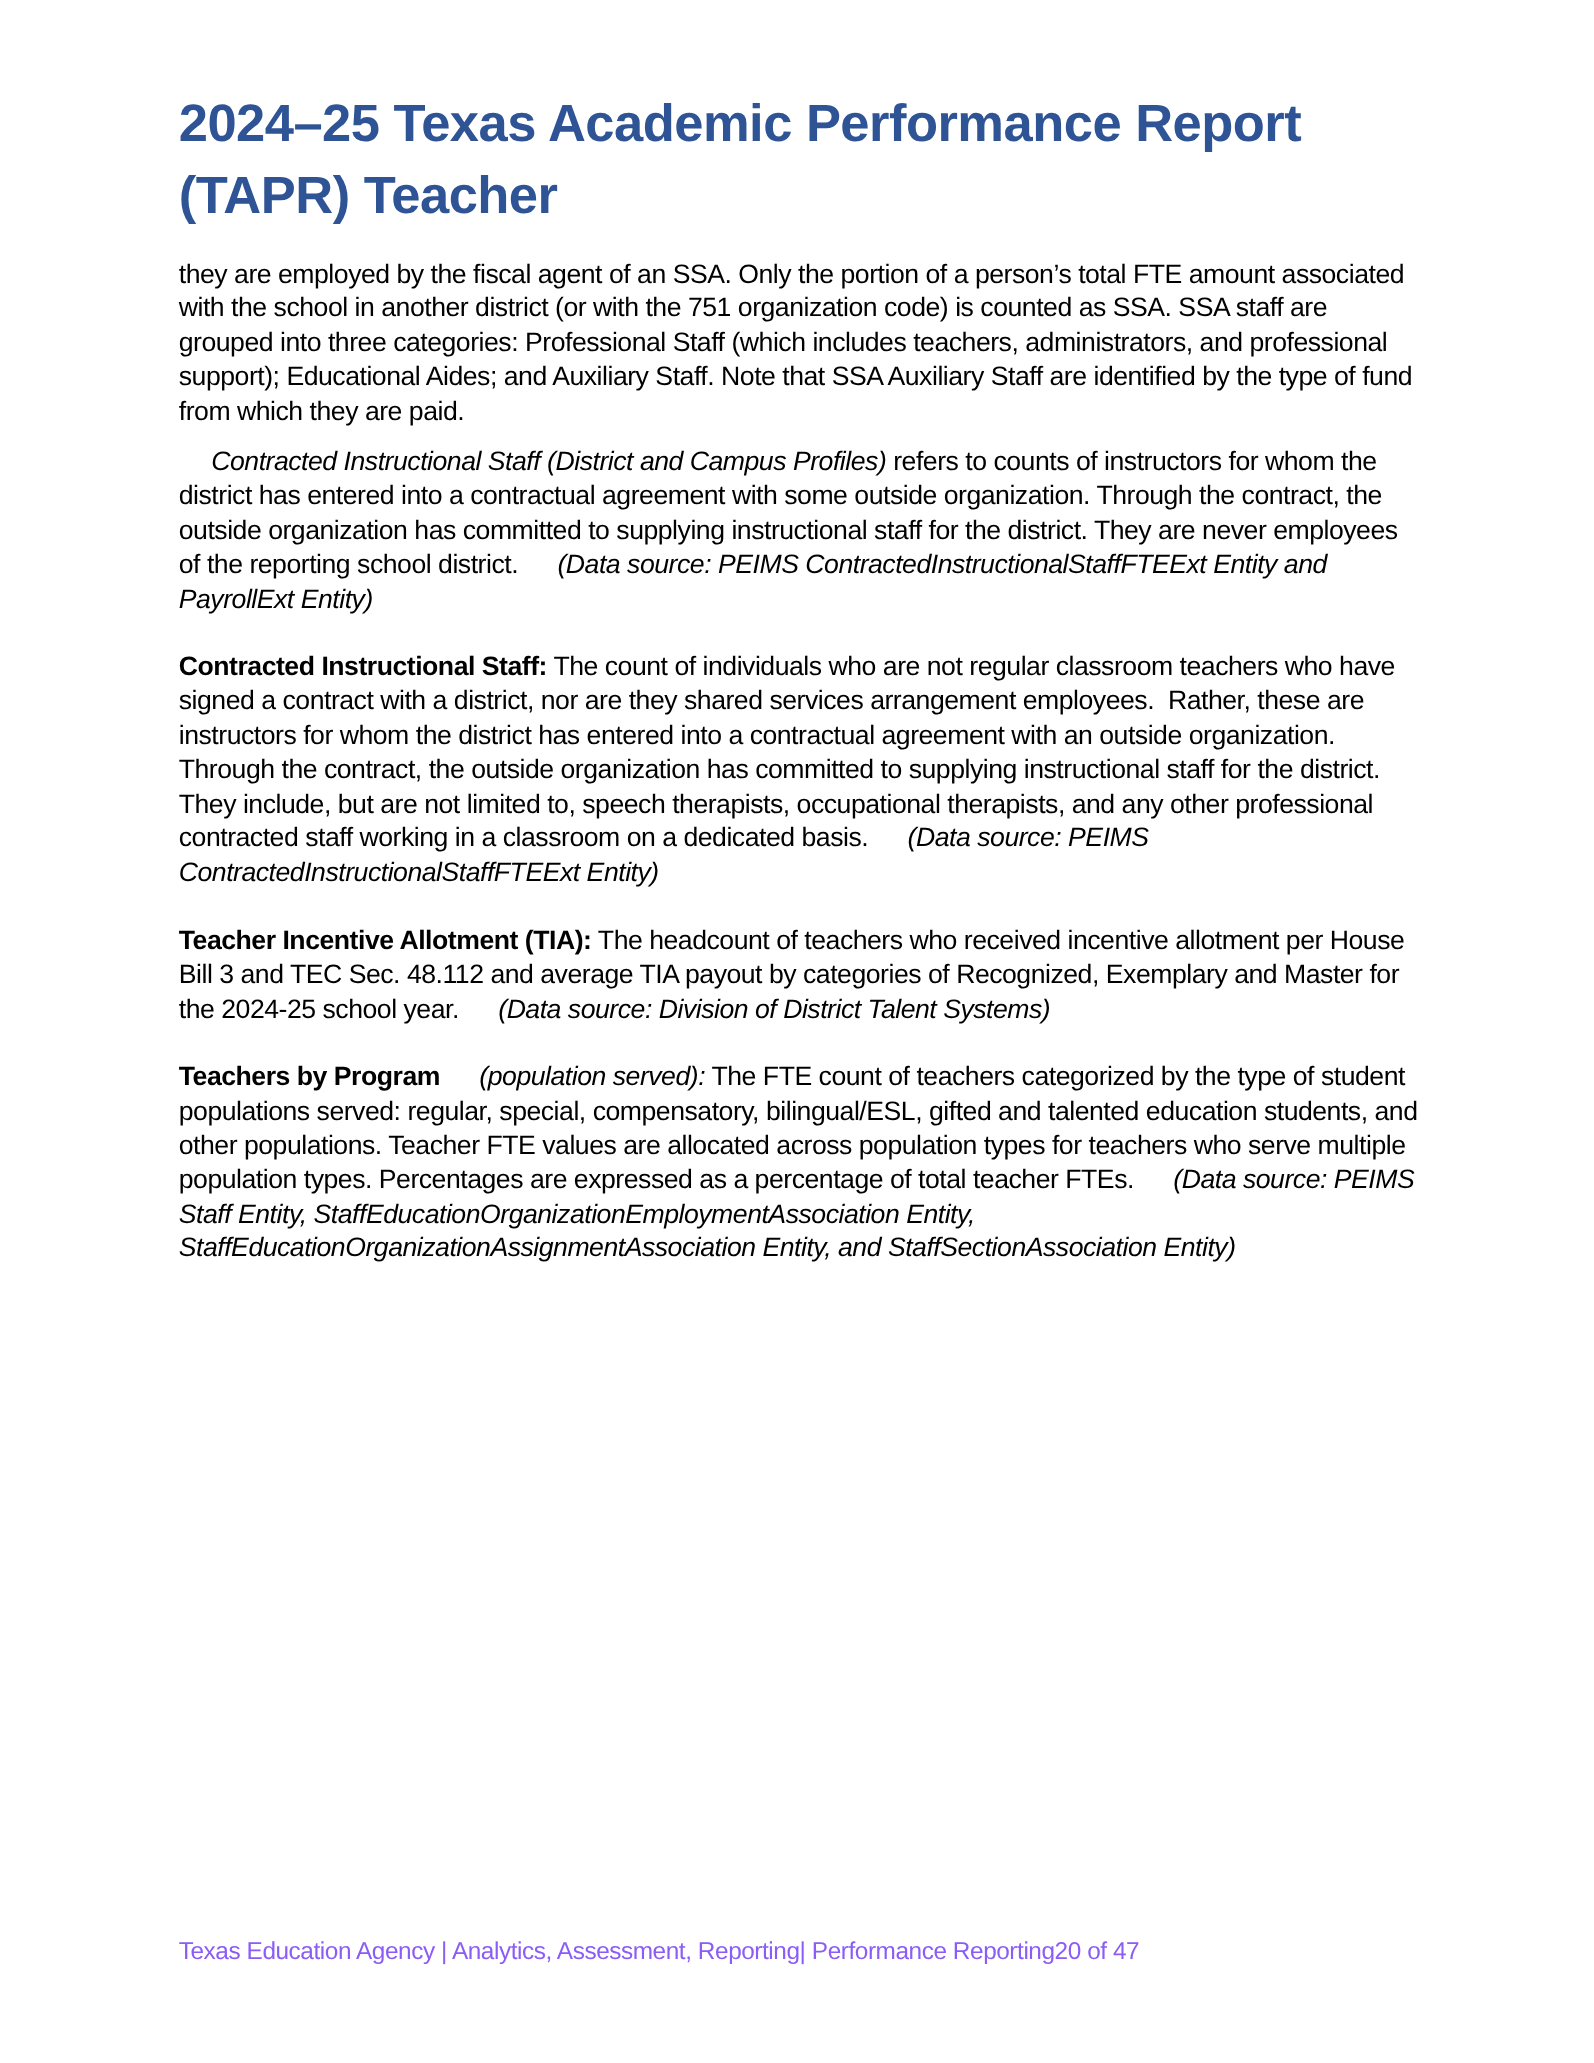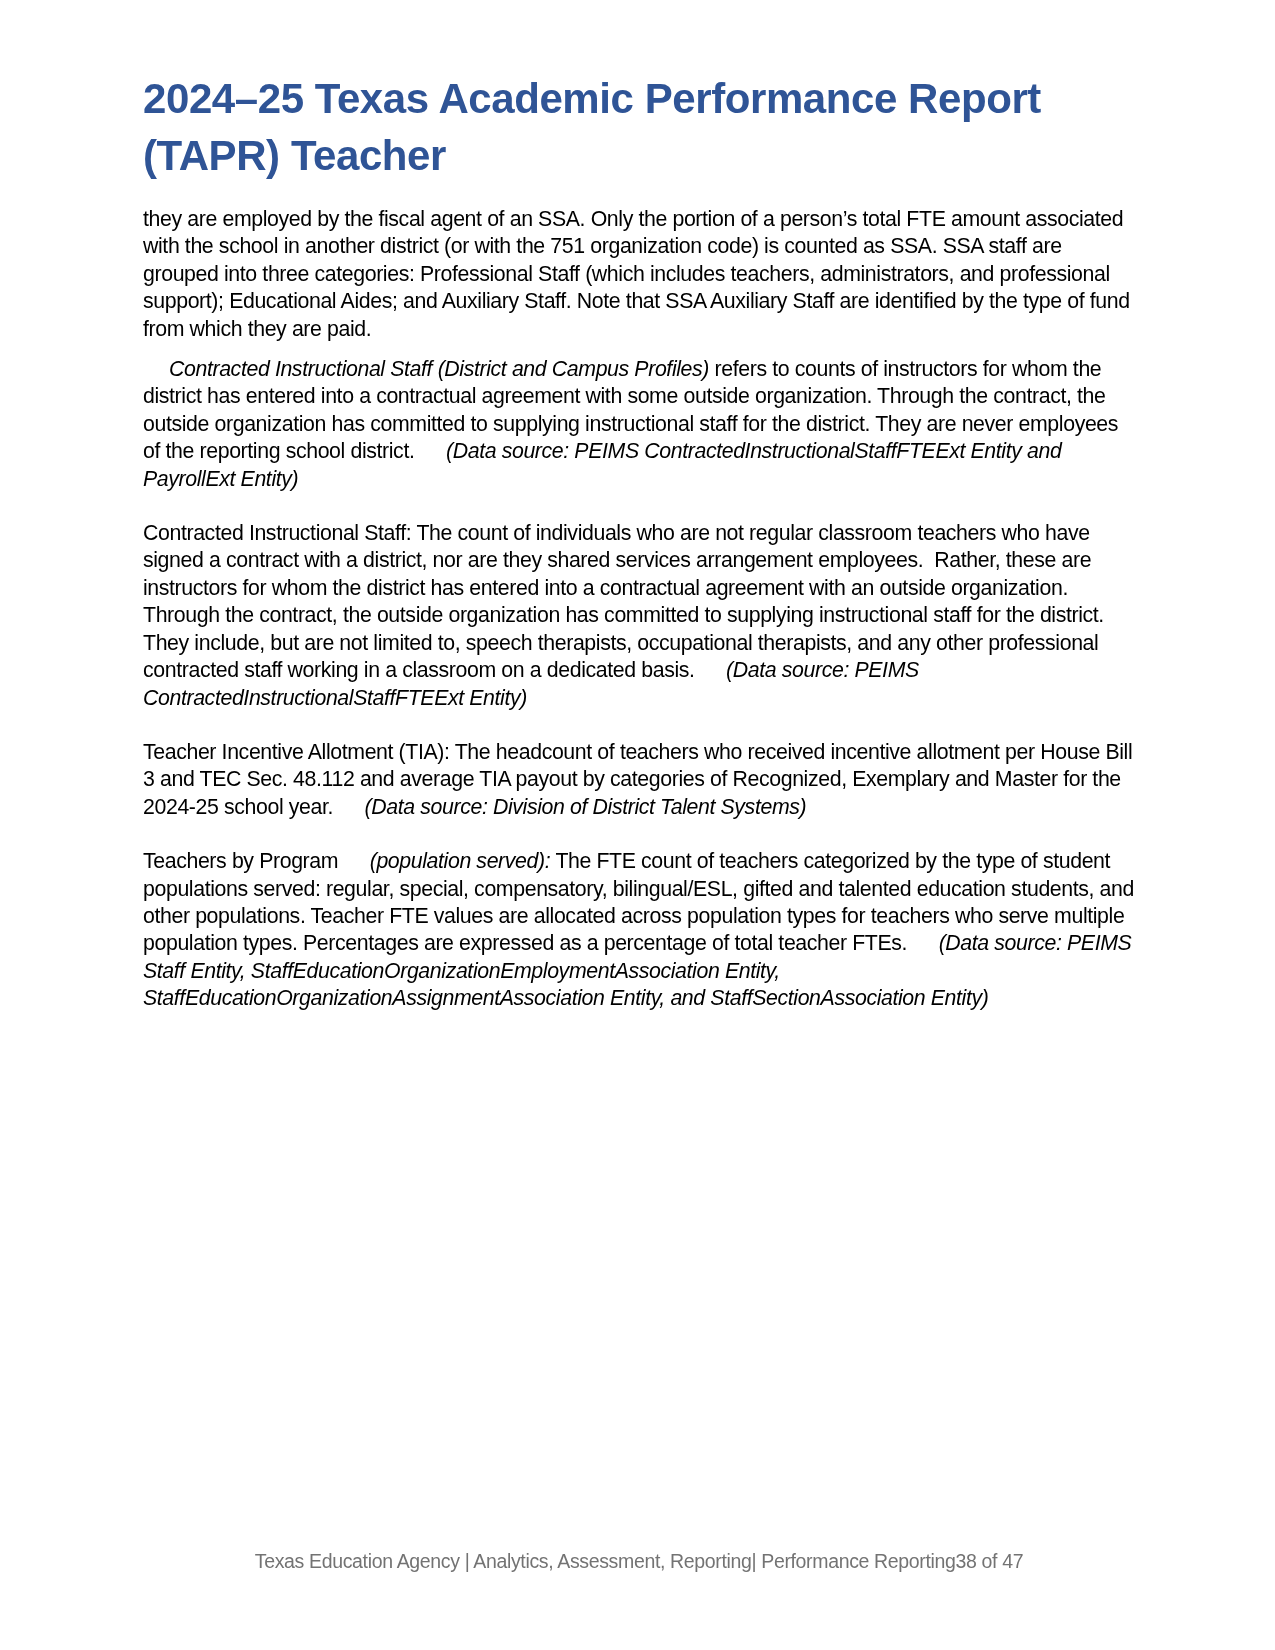--- a/index.html
+++ b/index.html
@@ -38,32 +38,32 @@
   }
   p.para {
     margin: 0 0 13px 0;
     white-space: pre-wrap;
   }
   p.para.gap-lg {
     margin-bottom: 27px;
   }
   .run-normal { font-style: normal; font-weight: normal; }
   .run-italic { font-style: italic; font-weight: normal; margin-left: 26px; }
-  .run-bold { font-style: normal; font-weight: normal; }
+  .run-bold { font-style: normal; font-weight: bold; }
   .footer {
     position: absolute;
     top: 1550px;
     left: 143px;
     right: 140px;
     display: flex;
-    justify-content: center;
+    justify-content: flex-start;
     align-items: baseline;
     font-size: 19.5px;
     letter-spacing: -0.018em;
-    color: #737373;
+    color: #8b5cf6;
   }
 </style>
 </head>
 <body>
 
 <div class="page">
   <div class="content">
 
     <h1 class="doc-title"><span>2024–25 Texas Academic Performance Report</span><br>
       <span>(TAPR) Teacher</span>
@@ -73,15 +73,15 @@
       <p class="para"><span class="run-normal">they are employed by the fiscal agent of an SSA. Only the portion of a person’s total FTE amount associated with the school in another district (or with the 751 organization code) is counted as SSA. SSA staff are grouped into three categories: Professional Staff (which includes teachers, administrators, and professional support); Educational Aides; and Auxiliary Staff. Note that SSA Auxiliary Staff are identified by the type of fund from which they are paid.</span></p>
       <p class="para gap-lg"><span class="run-italic">Contracted Instructional Staff (District and Campus Profiles)</span><span class="run-normal"> refers to counts of instructors for whom the district has entered into a contractual agreement with some outside organization. Through the contract, the outside organization has committed to supplying instructional staff for the district. They are never employees of the reporting school district. </span><span class="run-italic">(Data source: PEIMS ContractedInstructionalStaffFTEExt Entity and PayrollExt Entity)</span></p>
       <p class="para gap-lg"><span class="run-bold">Contracted Instructional Staff:</span><span class="run-normal"> The count of individuals who are not regular classroom teachers who have signed a contract with a district, nor are they shared services arrangement employees.  Rather, these are instructors for whom the district has entered into a contractual agreement with an outside organization. Through the contract, the outside organization has committed to supplying instructional staff for the district.  They include, but are not limited to, speech therapists, occupational therapists, and any other professional contracted staff working in a classroom on a dedicated basis. </span><span class="run-italic">(Data source: PEIMS ContractedInstructionalStaffFTEExt Entity)</span></p>
       <p class="para gap-lg"><span class="run-bold">Teacher Incentive Allotment (TIA):</span><span class="run-normal"> The headcount of teachers who received incentive allotment per House Bill 3 and TEC Sec. 48.112 and average TIA payout by categories of Recognized, Exemplary and Master for the 2024-25 school year. </span><span class="run-italic">(Data source: Division of District Talent Systems)</span></p>
       <p class="para"><span class="run-bold">Teachers by Program</span><span class="run-normal"> </span><span class="run-italic">(population served):</span><span class="run-normal"> The FTE count of teachers categorized by the type of student populations served: regular, special, compensatory, bilingual/ESL, gifted and talented education students, and other populations. Teacher FTE values are allocated across population types for teachers who serve multiple population types. Percentages are expressed as a percentage of total teacher FTEs. </span><span class="run-italic">(Data source: PEIMS Staff Entity, StaffEducationOrganizationEmploymentAssociation Entity, StaffEducationOrganizationAssignmentAssociation Entity, and StaffSectionAssociation Entity)</span></p>
     </div>
   </div>
 
   <div class="footer">
     <span>Texas Education Agency | Analytics, Assessment, Reporting| Performance Reporting</span>
-    <span>38 of 47</span>
+    <span>20 of 47</span>
   </div>
 </div>
 
 </body></html>

